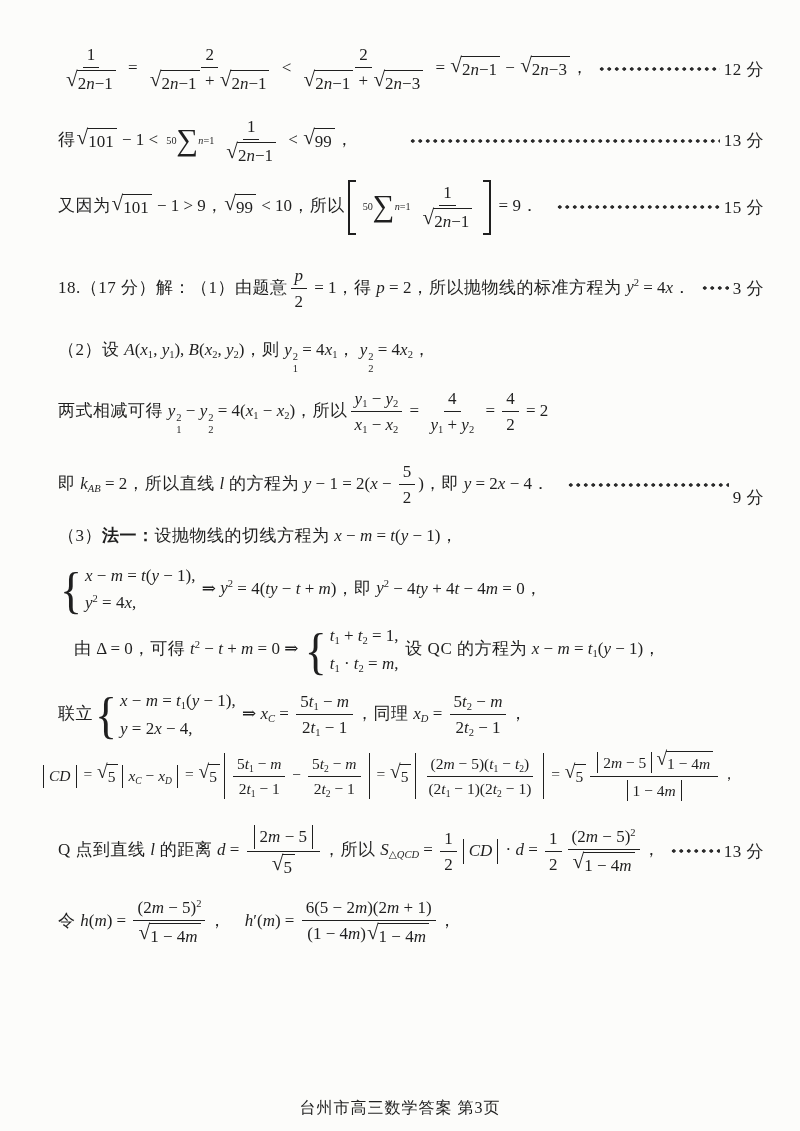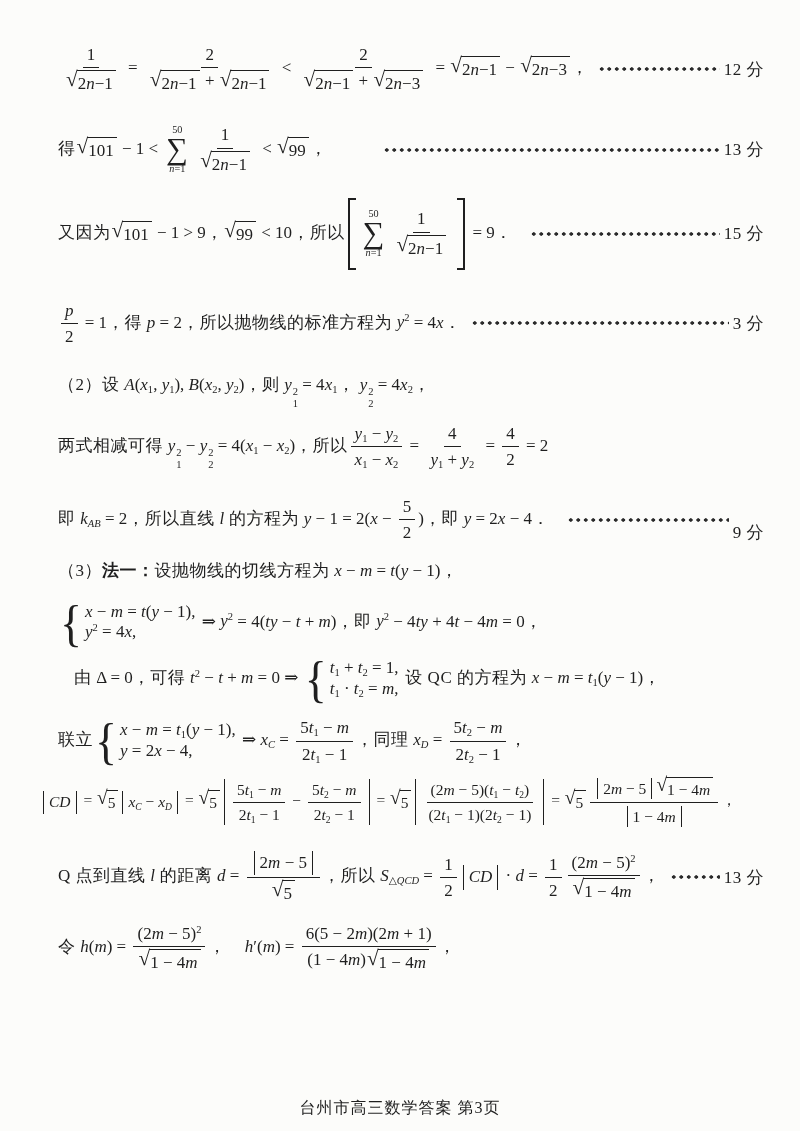--- a/index.html
+++ b/index.html
@@ -25,28 +25,28 @@
       font-size:0.62em;line-height:1.15;vertical-align:-0.5em;margin-left:1px;}
   .frac{display:inline-flex;flex-direction:column;align-items:center;
         vertical-align:middle;margin:0 3px;line-height:1.25;}
   .num,.den{display:block;text-align:center;white-space:nowrap;padding:0 4px;}
   .num{border-bottom:1.5px solid currentColor;padding-bottom:2px;}
   .den{padding-top:2px;}
   .sqrt{display:inline-flex;align-items:flex-start;vertical-align:middle;margin:0 1px;}
   .rad{font-size:1.25em;line-height:0.95;transform:translateY(-0.05em);}
   .vin{display:inline-block;border-top:1.6px solid currentColor;
        padding:2px 3px 0 1px;margin-left:-1px;white-space:nowrap;}
-  .sum{display:inline-flex;flex-direction:column;align-items:center;
+  .sum{display:inline-flex;flex-direction:row;align-items:center;
        vertical-align:middle;margin:8px 4px;line-height:1;}
   .sigma{font-size:1.8em;line-height:0.9;}
   .slim{font-size:0.6em;line-height:1.2;}
   .cases{display:inline-flex;align-items:center;vertical-align:middle;margin:0 2px;}
   .brace{font-size:2.7em;font-weight:300;line-height:0.95;
          transform:scaleY(1.12);margin-right:3px;}
-  .crows{display:inline-flex;flex-direction:column;}
+  .crows{display:inline-flex;flex-direction:column;gap:7px;}
   .crow{display:block;white-space:nowrap;line-height:1.2;}
   .abs{display:inline-block;border-left:1.6px solid currentColor;
        border-right:1.6px solid currentColor;padding:1px 5px;margin:0 3px;
        vertical-align:middle;white-space:nowrap;}
   .brk{display:inline-flex;align-items:stretch;vertical-align:middle;margin:0 3px;}
   .bl{width:6px;border:2px solid currentColor;border-right:none;}
   .br{width:6px;border:2px solid currentColor;border-left:none;}
   .bc{display:inline-block;padding:2px 3px;white-space:nowrap;}
   .sp{display:inline-block;}
   .dots{flex:1 1 auto;min-width:20px;height:6px;margin:0 4px 0 10px;align-self:center;
@@ -136,21 +136,21 @@
                     <span class="rad">√</span>
                     <span class="vin"><span class="mth"><span>2</span><i>n</i><span>−1</span></span></span>
                   </span></span>
               </span></span>
             <span class="br"></span>
           </span><span class="mth"><span> = 9</span></span><span class="cjk">．</span><span class="sp" style="width: 8px;"></span></span>
         <span class="dots"></span>
         <span class="score">15 分</span>
       </div>
       <div class="line" style="margin-top: 30px;">
-        <span class="content"><span class="frac">
+        <span class="content"><span class="cjk">18.（17 分）解：（1）由题意</span><span class="frac">
             <span class="num"><span class="mth"><i>p</i></span></span>
             <span class="den"><span class="mth"><span>2</span></span></span>
           </span><span class="mth"><span> = 1</span></span><span class="cjk">，得 </span><span class="mth"><i>p</i><span> = 2</span></span><span class="cjk">，所以抛物线的标准方程为 </span><span class="mv"><i>y</i><sup><span>2</span></sup></span><span class="mth"><span> = 4</span><i>x</i></span><span class="cjk">．</span></span>
         <span class="dots"></span>
         <span class="score">3 分</span>
       </div>
       <div class="line" style="margin-top: 27px;">
         <span class="content"><span class="cjk">（2）设 </span><span class="mth"><i>A</i><span>(</span></span><span class="mv"><i>x</i><sub><span>1</span></sub></span><span class="mth"><span>, </span></span><span class="mv"><i>y</i><sub><span>1</span></sub></span><span class="mth"><span>), </span><i>B</i><span>(</span></span><span class="mv"><i>x</i><sub><span>2</span></sub></span><span class="mth"><span>, </span></span><span class="mv"><i>y</i><sub><span>2</span></sub></span><span class="mth"><span>)</span></span><span class="cjk">，则 </span><span class="mv"><i>y</i><span class="ss">
               <span class="ssup"><span>2</span></span>
               <span class="ssub"><span>1</span></span>

